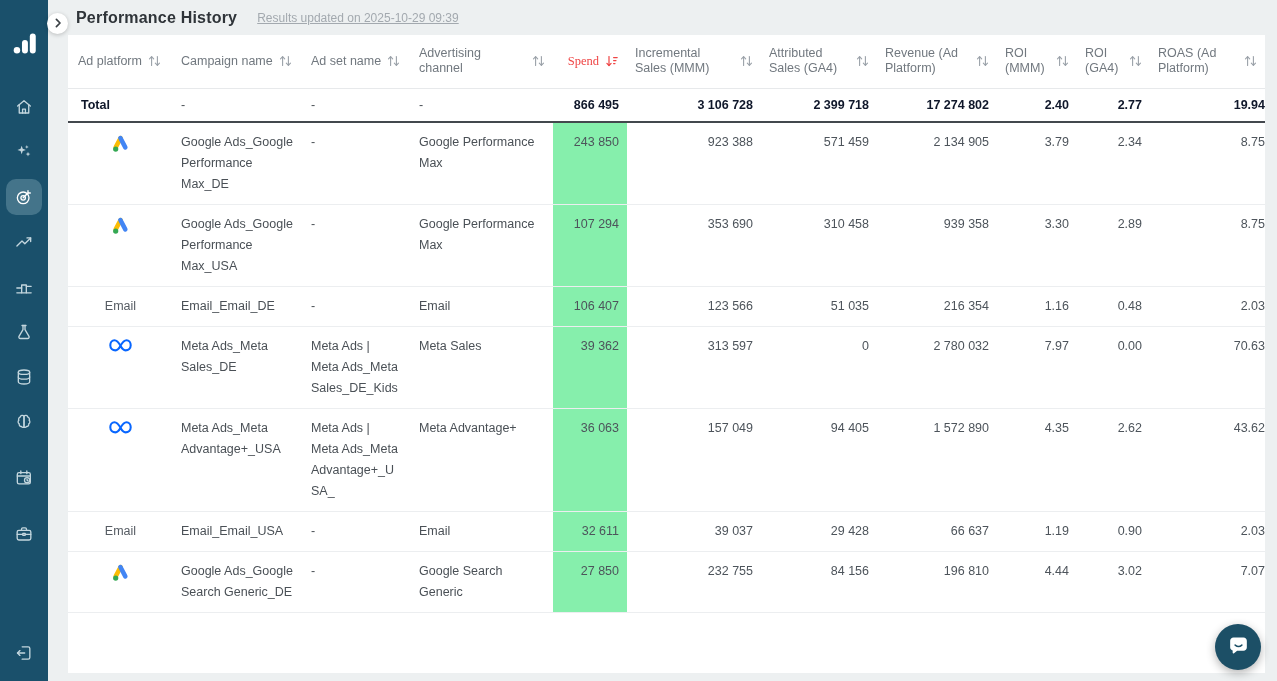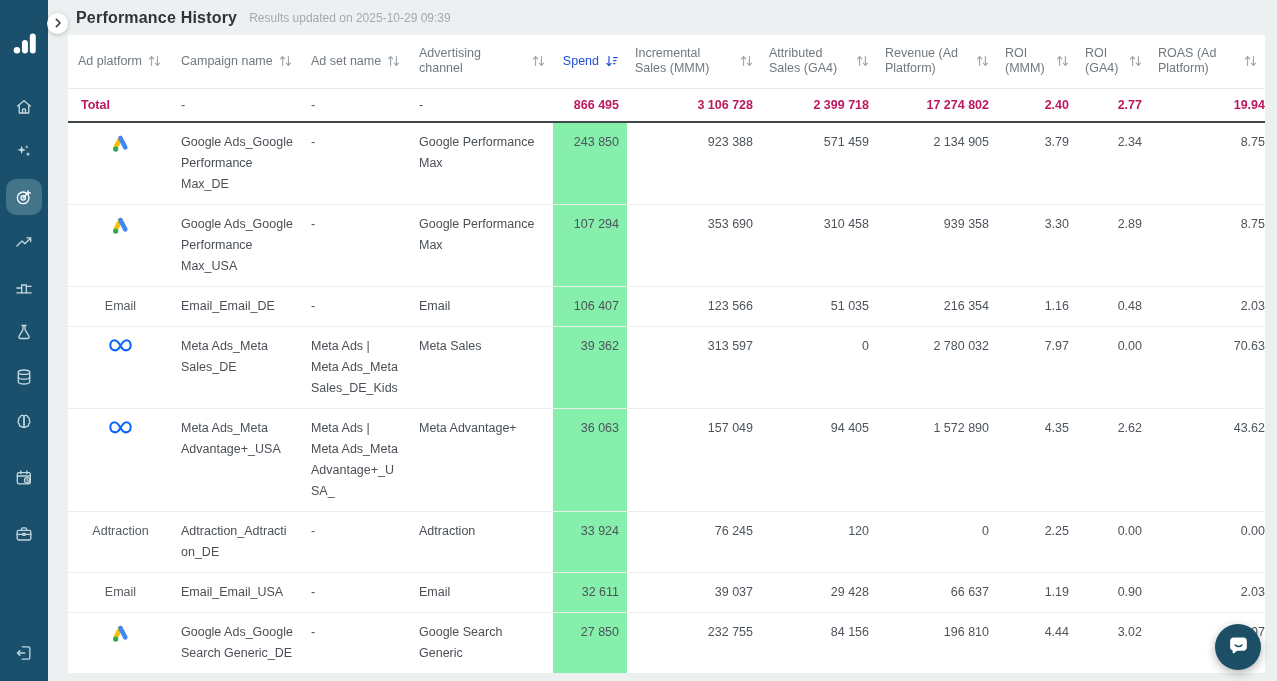--- a/index.html
+++ b/index.html
@@ -25,49 +25,49 @@
   .side-bottom { margin-bottom:10px; display:flex; flex-direction:column; align-items:center; }
   .side-item svg { display:block; }
   
   .expand-btn {
     position:absolute; left:47px; top:13px; width:21px; height:21px; border-radius:50%;
     background:#ffffff; border:none; padding:0; display:flex; align-items:center; justify-content:center;
     box-shadow:0 1px 4px rgba(0,0,0,.22); cursor:pointer; z-index:3;
   }
   .topbar { position:absolute; left:48px; right:0; top:0; height:35px; display:flex; align-items:center; }
   .page-title { margin:0 0 0 28px; font-size:16px; font-weight:700; color:#2f3439; letter-spacing:.2px; }
-  .page-subtitle { margin-left:12px; font-size:12px; color:#a3a9af; }
+  .page-subtitle { margin-left:20px; font-size:12px; color:#a3a9af;text-decoration:underline; }
   
   .card {
     position:absolute; left:68px; top:35px; width:1197px; height:638px;
     background:#ffffff; overflow:hidden;
   }
   table { border-collapse:collapse; table-layout:fixed; width:1197px; font-size:12.5px; }
   thead th {
     height:53px; font-weight:400; color:#71787f; border-bottom:1px solid #e7e9eb;
     vertical-align:middle; padding:0; cursor:pointer;
   }
   .th-inner { display:flex; align-items:center; gap:6px; padding:0 8px; line-height:15px; text-align:left; }
   th.c-platform .th-inner { padding-left:10px; }
   th.num .th-inner { justify-content:flex-end; }
-  th.sorted { color:#1d4ed8; }
+  th.sorted { color:#ef4444;font-family:Liberation Serif, serif; }
   .sort-icon { flex:0 0 auto; display:flex; }
   .sort-icon svg { display:block; }
   tbody td {
     vertical-align:top; border-bottom:1px solid #eceef0; padding:9px 10px 9px 8px;
     line-height:21px; color:#4a5056; overflow-wrap:break-word;
   }
   td.num { text-align:right; padding:9px 8px 9px 4px; color:#4d545b; }
   td.c-platform { text-align:center; padding-left:10px; padding-right:10px; }
   td.c-ad_set { padding-right:12px; }
   td.c-channel { padding-right:6px; }
   td.c-roas { padding-right:0; }
   td.spendbg { background:#86efac; }
   tr.total-row td {
-    border-bottom:2px solid #43484d; font-weight:700; color:#be185d;
+    border-bottom:2px solid #43484d; font-weight:700; color:#0f172a;
     padding-top:8px; padding-bottom:8px; line-height:16px; vertical-align:middle;
   }
   tr.total-row td.c-platform { text-align:left; padding-left:13px; }
   tr.total-row td.dash { font-weight:400; color:#4a5056; }
   .platform-icon { display:inline-block; margin-top:1px; }
   .platform-icon svg { display:block; }
   .platform-label { color:#565c63; }
   
   .chat-btn {
     position:absolute; right:16px; bottom:11px; width:46px; height:46px; border-radius:50%;
@@ -454,33 +454,20 @@
           <td class="c-channel">Meta Advantage+</td>
           <td class="c-spend num spendbg">36 063</td>
           <td class="c-inc_sales num">157 049</td>
           <td class="c-attr_sales num">94 405</td>
           <td class="c-revenue num">1 572 890</td>
           <td class="c-roi_mmm num">4.35</td>
           <td class="c-roi_ga4 num">2.62</td>
           <td class="c-roas num">43.62</td>
         </tr>
         <tr>
-          <td class="c-platform"><span class="platform-label">Adtraction</span></td>
-          <td class="c-campaign">Adtraction_Adtraction_DE</td>
-          <td class="c-ad_set">-</td>
-          <td class="c-channel">Adtraction</td>
-          <td class="c-spend num spendbg">33 924</td>
-          <td class="c-inc_sales num">76 245</td>
-          <td class="c-attr_sales num">120</td>
-          <td class="c-revenue num">0</td>
-          <td class="c-roi_mmm num">2.25</td>
-          <td class="c-roi_ga4 num">0.00</td>
-          <td class="c-roas num">0.00</td>
-        </tr>
-        <tr>
           <td class="c-platform"><span class="platform-label">Email</span></td>
           <td class="c-campaign">Email_Email_USA</td>
           <td class="c-ad_set">-</td>
           <td class="c-channel">Email</td>
           <td class="c-spend num spendbg">32 611</td>
           <td class="c-inc_sales num">39 037</td>
           <td class="c-attr_sales num">29 428</td>
           <td class="c-revenue num">66 637</td>
           <td class="c-roi_mmm num">1.19</td>
           <td class="c-roi_ga4 num">0.90</td>

